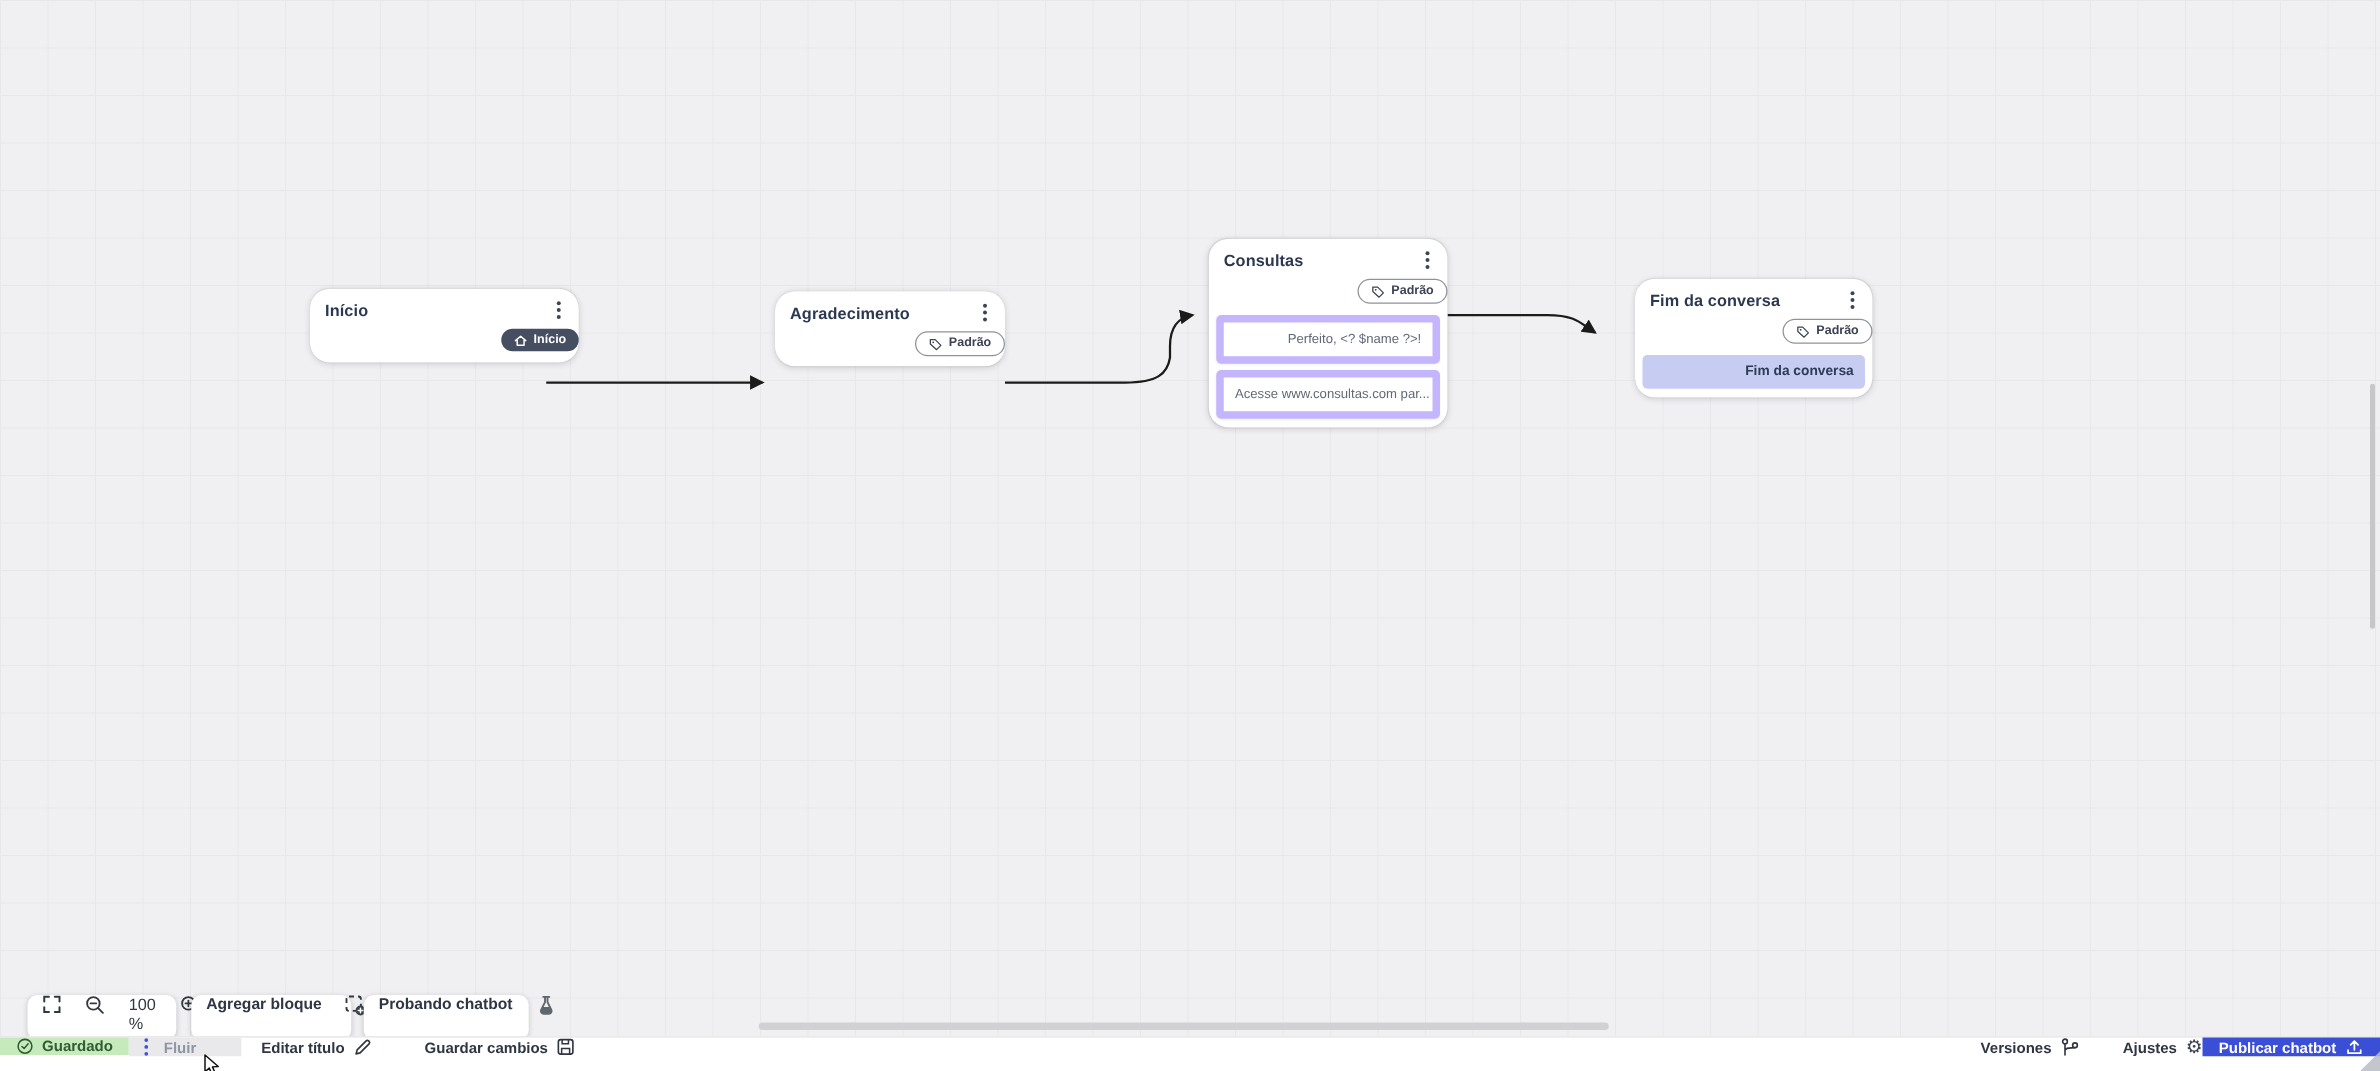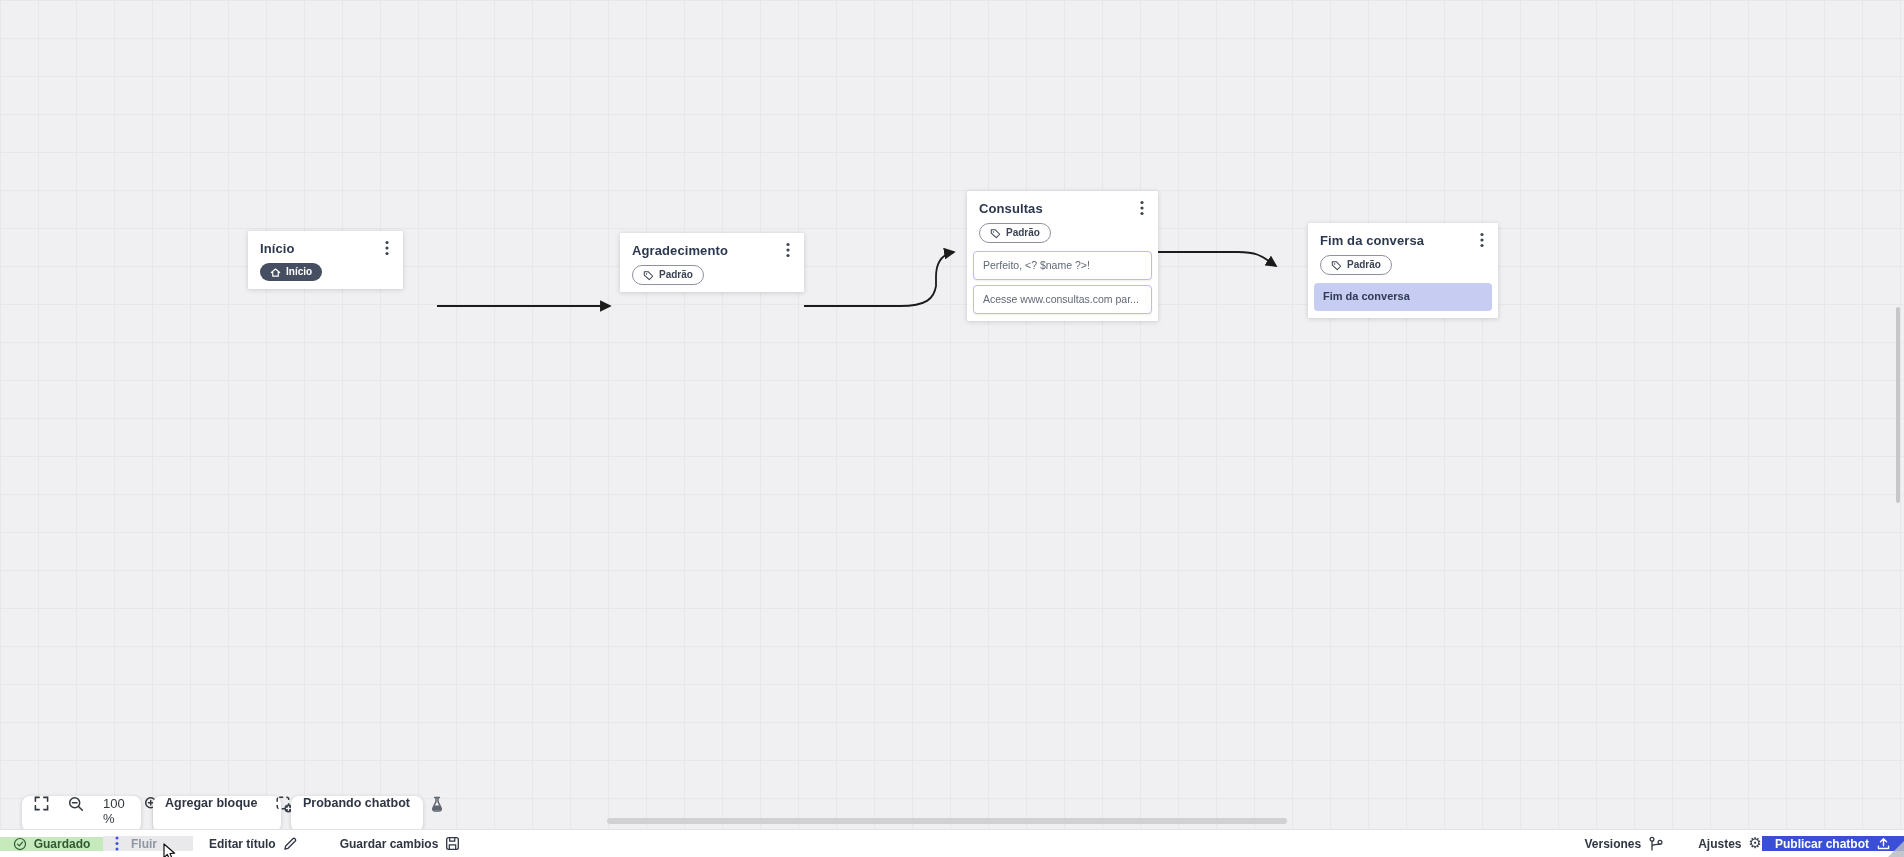--- a/index.html
+++ b/index.html
@@ -14,35 +14,36 @@
       linear-gradient(90deg, #e7e6e9 1px, transparent 1px);
     background-size:38px 38px;
     overflow:hidden;
   }
 
   
   #wires { position:absolute; left:0; top:0; z-index:1; pointer-events:none; }
 
   
   .node {
-    position:absolute; z-index:2; background:#fff; border-radius:1px;
+    position:absolute; z-index:2; background:#fff; border-radius:16px;
     box-shadow:0 1px 5px rgba(40,45,60,.16), 0 0 1px rgba(40,45,60,.12);
     padding-bottom:7px;
+    text-align:right;
   }
   .node-header { display:flex; justify-content:space-between; align-items:center; padding:9px 9px 0 12px; }
   .node-title { font-size:13px; font-weight:bold; color:#2c3850; letter-spacing:.1px; }
   .kebab { width:14px; height:16px; display:flex; align-items:center; justify-content:center; cursor:pointer; }
   .badge { display:inline-flex; align-items:center; gap:5px; margin:7px 0 0 12px;
            font-size:10px; font-weight:bold; border-radius:11px; padding:3px 10px; line-height:1.2; }
   .badge.dark { background:#464e61; color:#fff; }
   .badge.outline { background:#fff; color:#3c4354; border:1px solid #8e929c; }
   .rows { display:flex; flex-direction:column; gap:5px; margin:8px 6px 0 6px; }
   .row { border-radius:4px; padding:7px 9px; font-size:10.5px; line-height:1.25;
          white-space:nowrap; overflow:hidden; }
-  .row.message { background:#fff; border:1px solid #c4b5fd; color:#616876;
+  .row.message { background:#fff; border:6px solid #c4b5fd; color:#616876;
                  box-shadow:0 1px 2px rgba(40,45,60,.08); }
   .row.action { background:#c6ccf2; color:#2f3a54; font-weight:bold; font-size:11px; }
 
   
   .float-card {
     position:absolute; z-index:3; top:796px; height:36px; background:#fff; border-radius:8px;
     box-shadow:0 1px 4px rgba(40,45,60,.20); display:flex; align-items:flex-start; gap:19px;
     padding:0 12px; color:#363d4b;
   }
   .float-card .label { font-size:12.5px; font-weight:600; color:#2f3542; white-space:nowrap; }
@@ -51,21 +52,21 @@
 
   
   .hscroll-thumb { position:absolute; z-index:3; left:607px; top:818px; width:680px; height:6px;
                    background:#d1d1d3; border-radius:3px; }
   .vscroll-thumb { position:absolute; z-index:3; right:4px; top:307px; width:4px; height:196px;
                    background:#c7c7ca; border-radius:2px; }
 
   
   .bottombar {
     position:absolute; z-index:5; left:0; bottom:0; width:1904px; height:28px;
-    background:#fff; border-top:1px solid #e2e2e4; display:flex; align-items:center;
+    background:#fff; border-top:1px solid #e2e2e4; display:flex; align-items:flex-start;
     font-size:12px; color:#2e3544;
   }
   .bb-item { display:flex; align-items:center; gap:7px; }
   .saved { width:103px; background:#c7eabc; color:#2f5a33; font-weight:600; justify-content:center; }
   .flow-tab { width:90px; background:#e9e9eb; padding:0 10px 0 12px; gap:12px; }
   .flow-tab .tab-label { color:#8f95a3; font-weight:600; }
   .bb-btn { cursor:pointer; font-weight:600; color:#2f3542; }
   .edit-title { margin-left:16px; }
   .save-changes { margin-left:42px; }
   .bb-spacer { flex:1; }
@@ -92,21 +93,21 @@
     <defs>
       <marker id="arrow" viewBox="0 0 10 10" refX="8.5" refY="5" markerWidth="6.5" markerHeight="6.5" orient="auto-start-reverse">
         <path d="M0,0 L10,5 L0,10 z" fill="#1b1b1b"></path>
       </marker>
     </defs>
     <path d="M437 306 L610 306" fill="none" stroke="#1b1b1b" stroke-width="1.8" marker-end="url(#arrow)"></path>
     <path d="M804 306 L900 306 C 926 306 934 299 936 286 L936 277 C 936 263 942 254 954 252" fill="none" stroke="#1b1b1b" stroke-width="1.8" marker-end="url(#arrow)"></path>
     <path d="M1158 252 L1238 252 C 1256 252 1262 256 1270 262 L1276 266" fill="none" stroke="#1b1b1b" stroke-width="1.8" marker-end="url(#arrow)"></path>
   </svg>
 
-  <div class="node" style="left:248px;top:231px;width:155px">
+  <div class="node" style="left:248px;top:231px;width:215px">
     <div class="node-header">
       <span class="node-title">Início</span>
       <span class="kebab">
         <svg width="4" height="16" viewBox="0 0 4 16">
             <circle cx="2" cy="2.5" r="1.6" fill="#3f4550"></circle>
             <circle cx="2" cy="8" r="1.6" fill="#3f4550"></circle>
             <circle cx="2" cy="13.5" r="1.6" fill="#3f4550"></circle>
           </svg>
       </span>
     </div>

